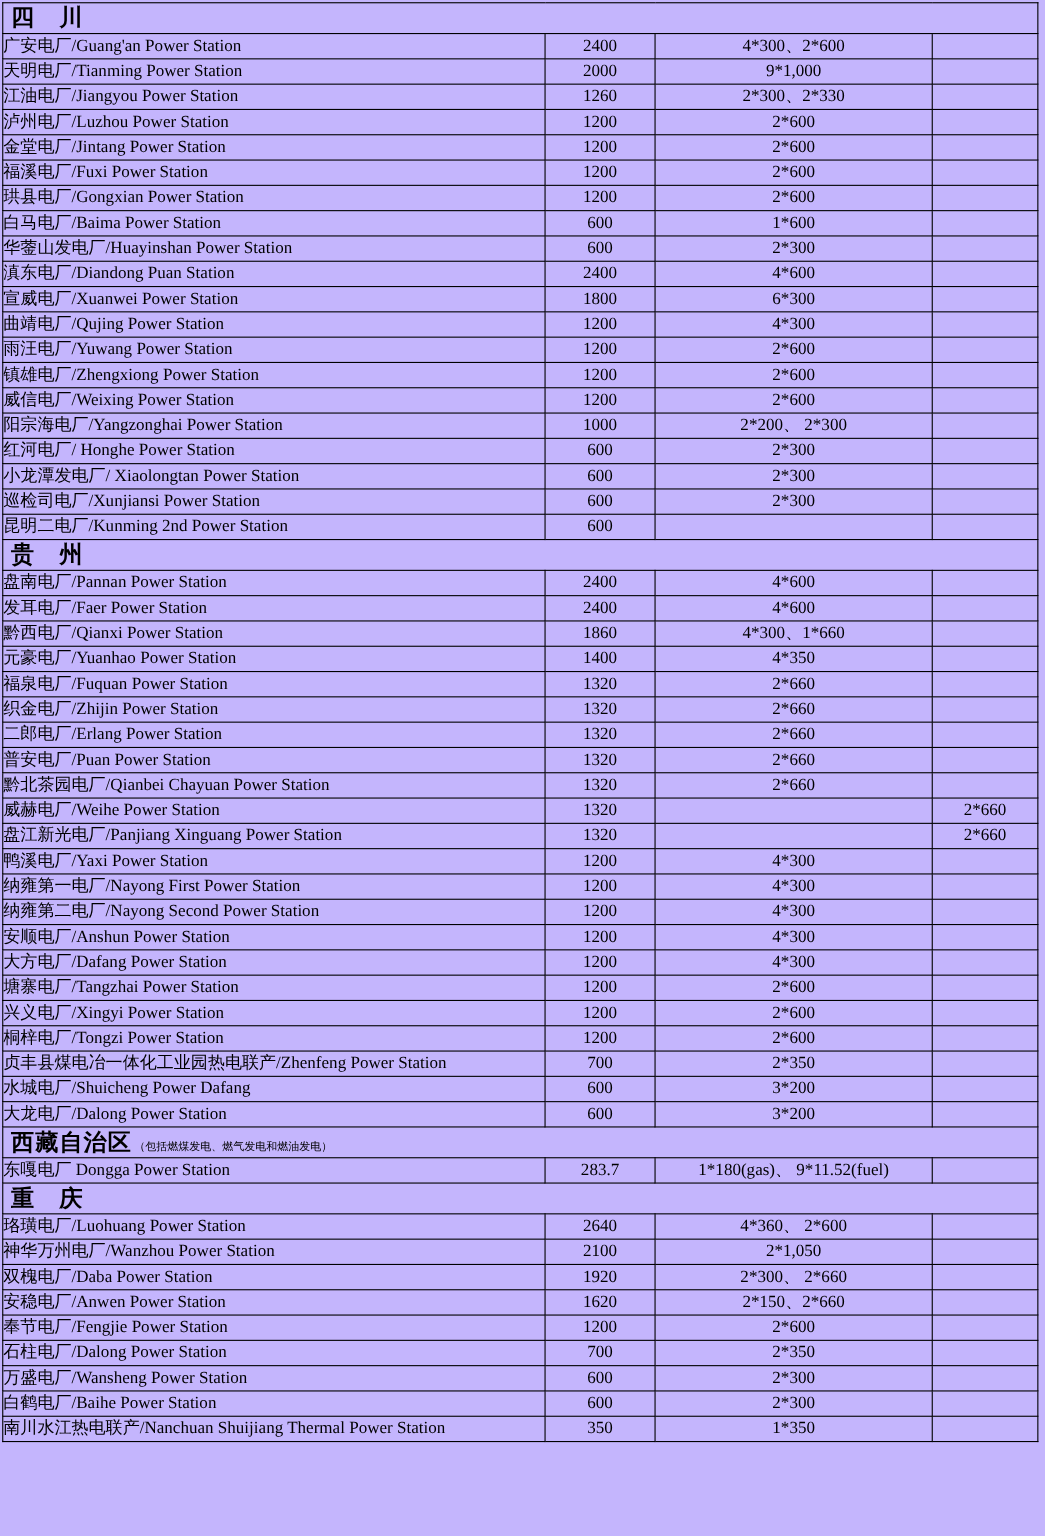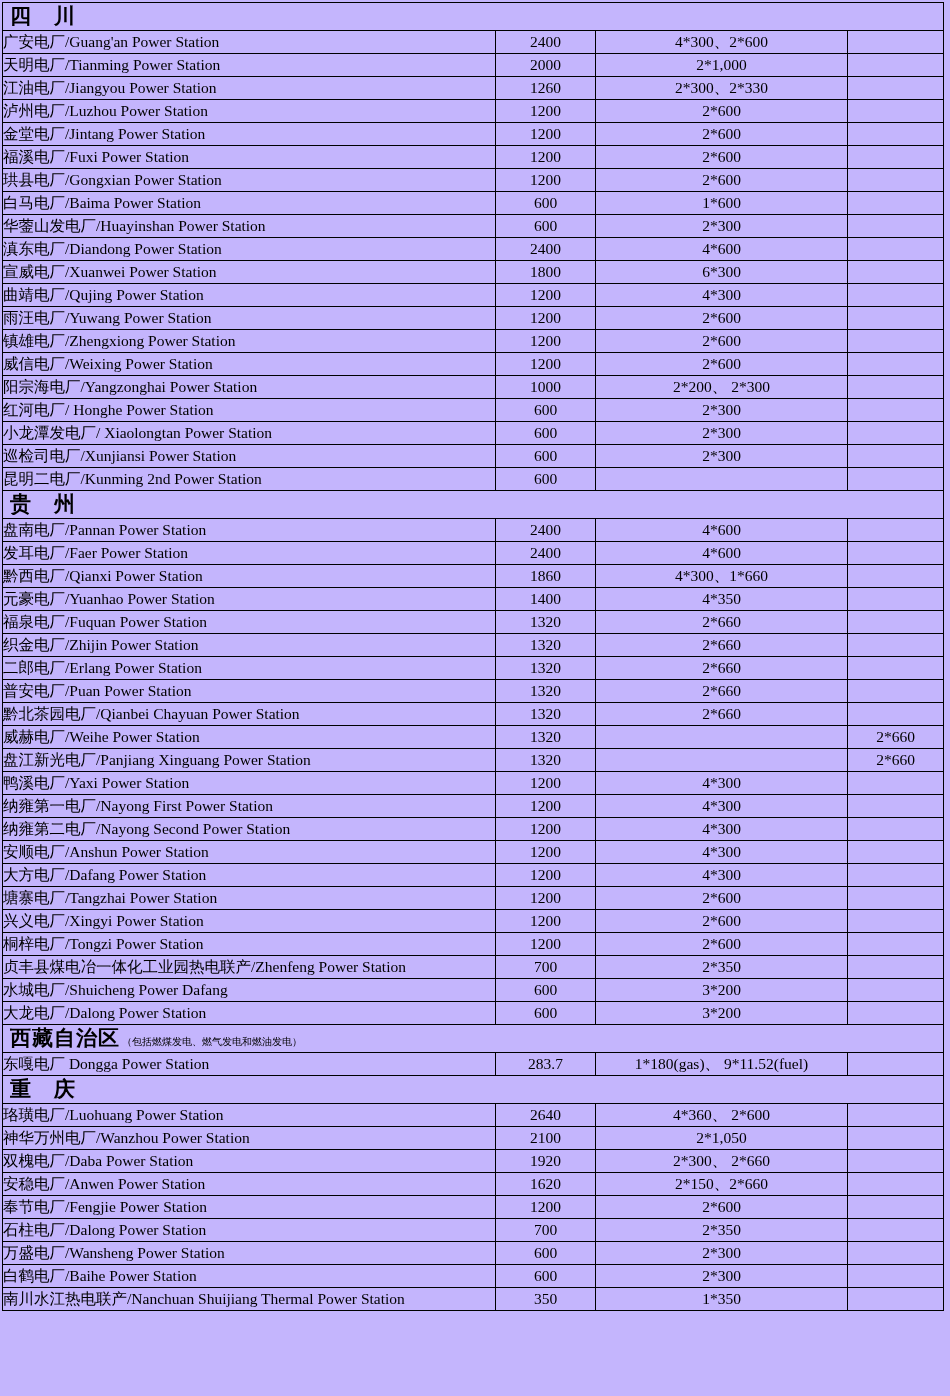--- a/index.html
+++ b/index.html
@@ -68,21 +68,21 @@
         </tr>
         <tr>
           <td class="c-name">广安电厂/Guang'an Power Station</td>
           <td class="c-cap">2400</td>
           <td class="c-units">4*300、2*600</td>
           <td class="c-extra"></td>
         </tr>
         <tr>
           <td class="c-name">天明电厂/Tianming Power Station</td>
           <td class="c-cap">2000</td>
-          <td class="c-units">2*1,000</td>
+          <td class="c-units">9*1,000</td>
           <td class="c-extra"></td>
         </tr>
         <tr>
           <td class="c-name">江油电厂/Jiangyou Power Station</td>
           <td class="c-cap">1260</td>
           <td class="c-units">2*300、2*330</td>
           <td class="c-extra"></td>
         </tr>
         <tr>
           <td class="c-name">泸州电厂/Luzhou Power Station</td>
@@ -114,21 +114,21 @@
           <td class="c-units">1*600</td>
           <td class="c-extra"></td>
         </tr>
         <tr>
           <td class="c-name">华蓥山发电厂/Huayinshan Power Station</td>
           <td class="c-cap">600</td>
           <td class="c-units">2*300</td>
           <td class="c-extra"></td>
         </tr>
         <tr>
-          <td class="c-name">滇东电厂/Diandong Power Station</td>
+          <td class="c-name">滇东电厂/Diandong Puan Station</td>
           <td class="c-cap">2400</td>
           <td class="c-units">4*600</td>
           <td class="c-extra"></td>
         </tr>
         <tr>
           <td class="c-name">宣威电厂/Xuanwei Power Station</td>
           <td class="c-cap">1800</td>
           <td class="c-units">6*300</td>
           <td class="c-extra"></td>
         </tr>

